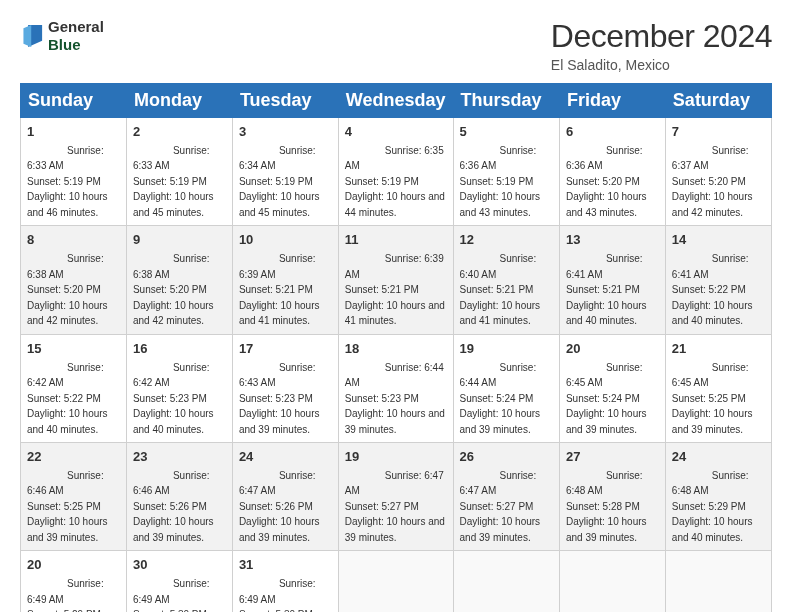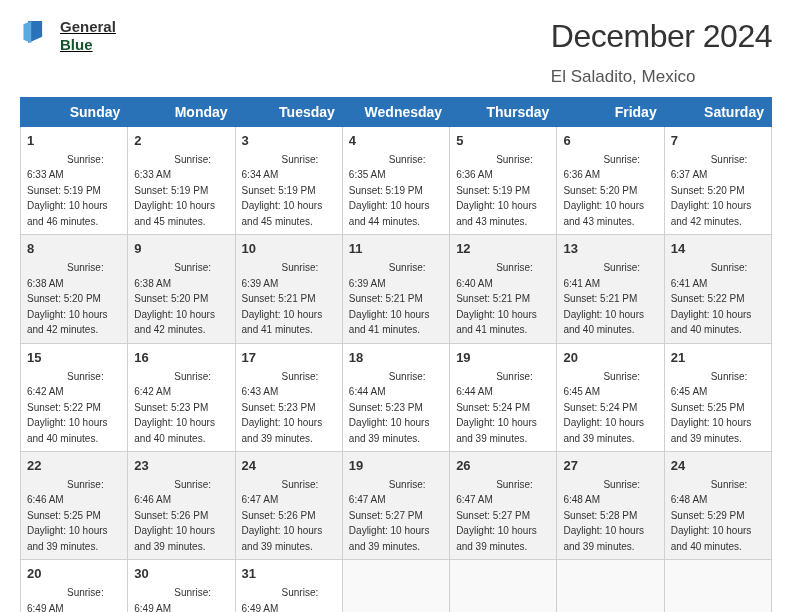--- a/index.html
+++ b/index.html
@@ -18,22 +18,22 @@
       flex-direction: column;
     }
     .header {
       display: flex;
       justify-content: space-between;
       align-items: flex-start;
       margin-bottom: 10px;
     }
     .logo {
       display: flex;
-      gap: 16px;
-      text-decoration: underline;
+      align-items: center;
+      gap: 4px;
     }
     .logo-text {
       font-size: 15px;
       font-weight: bold;
       color: #333;
       line-height: 1.2;
     }
     .logo-text .general { display: block; }
     .logo-text .blue { color: #14532d; display: block; }
     .logo-icon {
@@ -43,36 +43,36 @@
     .title-block {
       text-align: left;
     }
     .month-title {
       font-size: 32px;
       font-weight: normal;
       color: #333;
       letter-spacing: -0.5px;
     }
     .location {
-      font-size: 17px;
+      font-size: 14px;
       color: #555;
-      margin-top: 12px;
+      margin-top: 2px;
     }
     .calendar {
       flex: 1;
       border-collapse: collapse;
       width: 100%;
       font-size: 10.5px;
     }
     .calendar th {
       background: #2a72b8;
       color: #fff;
-      text-align: right;
+      text-align: left;
       padding: 6px 7px;
-      font-size: 14px;
+      font-size: 18px;
       font-weight: bold;
       border: 1px solid #2a72b8;
     }
     .calendar td {
       vertical-align: top;
       padding: 5px 6px;
       border: 1px solid #d0d0d0;
       width: 14.28%;
       background: #fff;
       color: #333;

